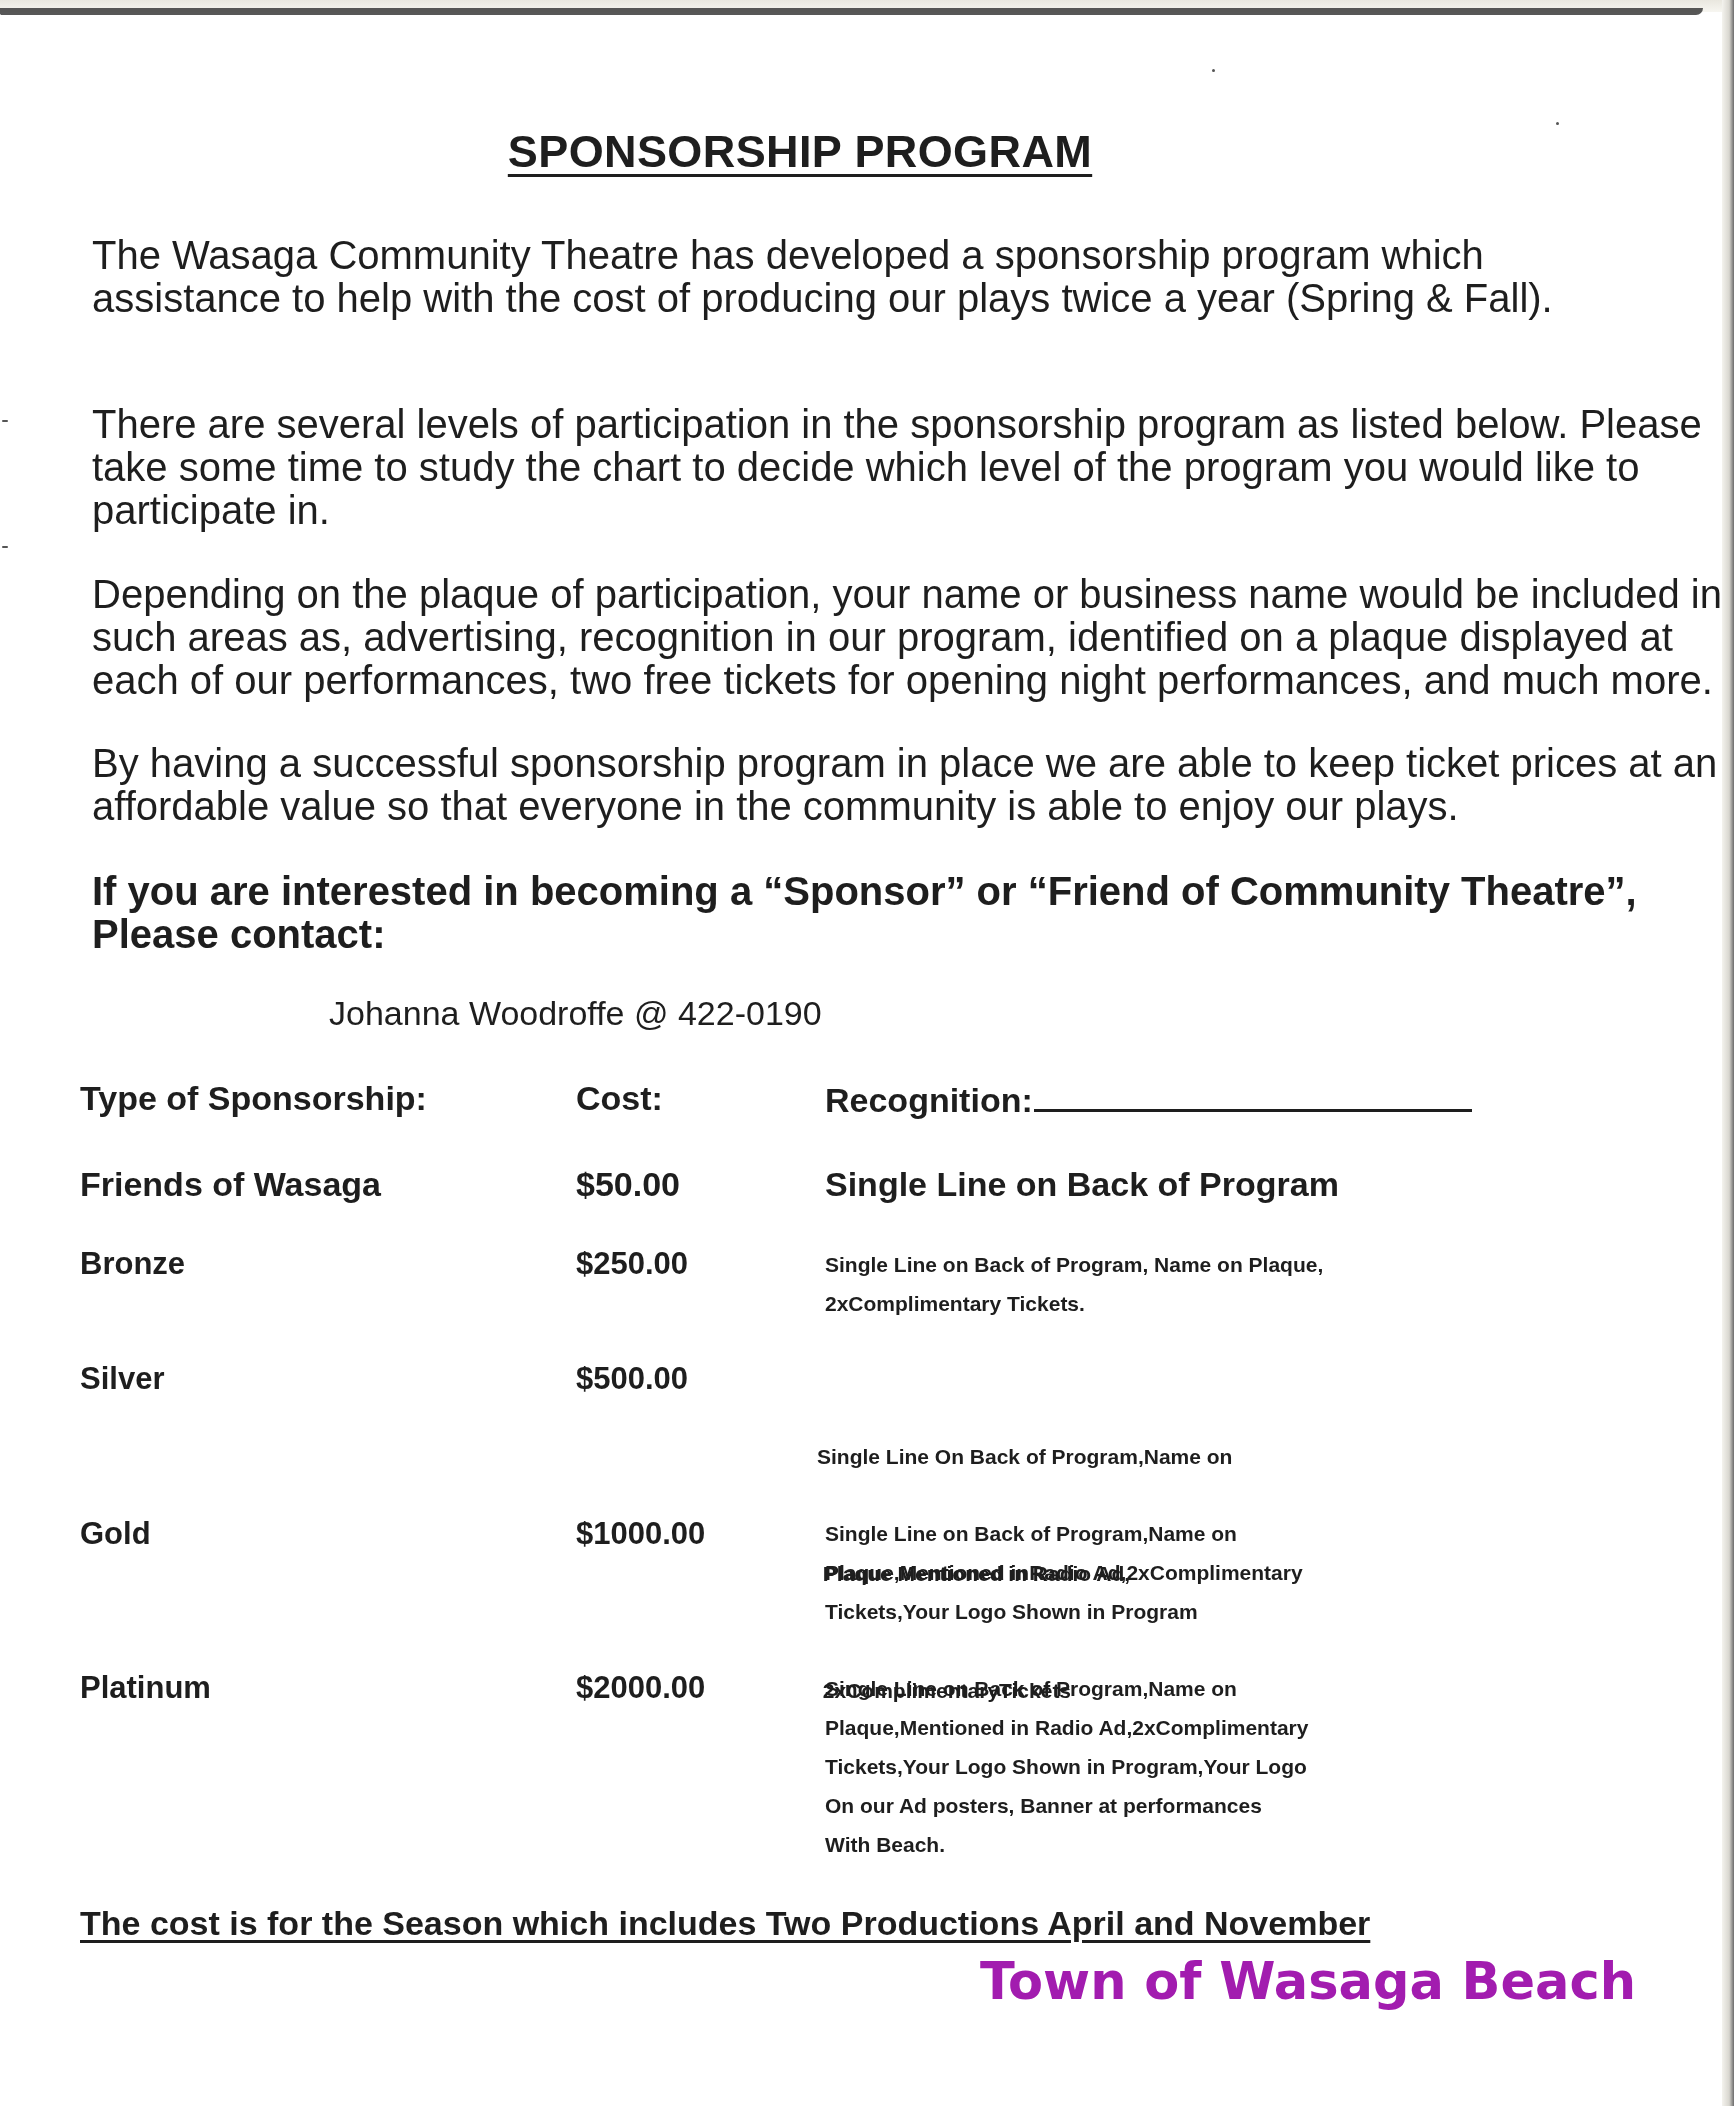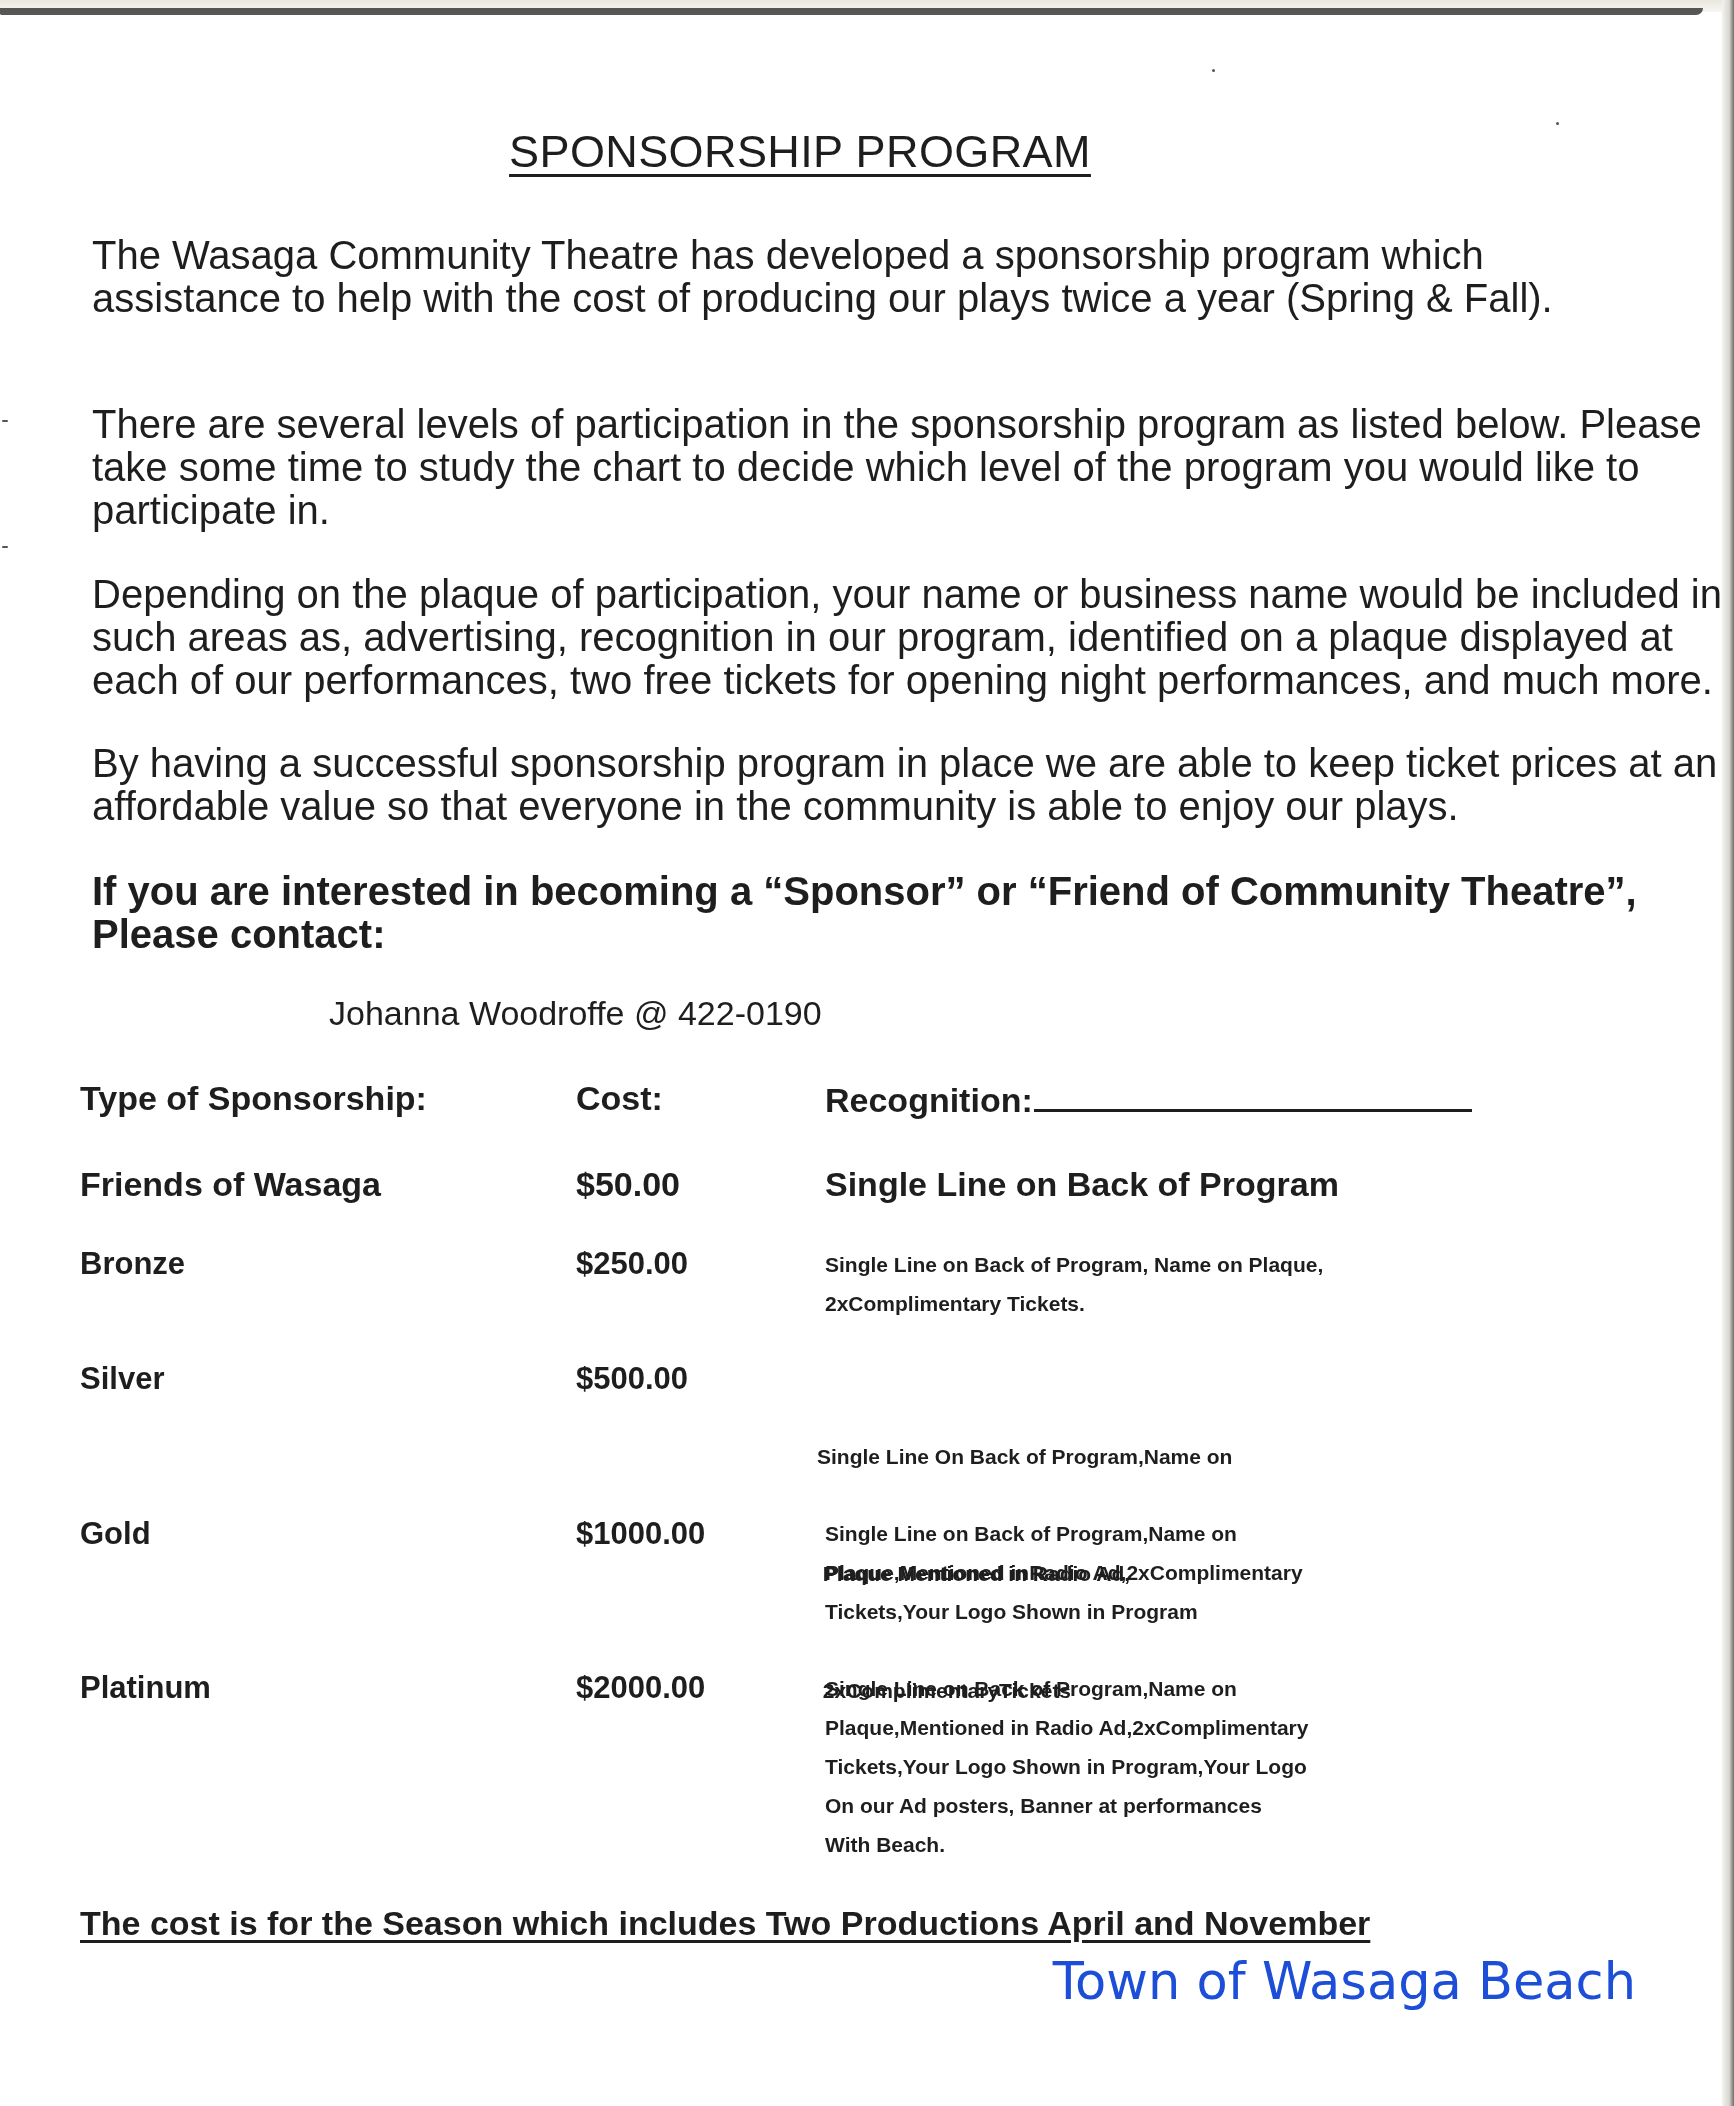--- a/index.html
+++ b/index.html
@@ -17,43 +17,43 @@
     position: absolute; left: 0; top: 8.3px; width: 1703px; height: 6.6px;
     background: #3a3a3a; border-radius: 0 0 33px 6.6px; opacity: 0.85;
   }
   .rightedge {
     position: absolute; right: 0; top: 0; width: 11.6px; height: 2106px;
     background: linear-gradient(90deg, #f4f3ee, #d8d6cf 60%, #6b6b6b);
   }
   .abs { position: absolute; white-space: nowrap; }
   .title {
     left: 0; width: 1600px; top: 126px; text-align: center;
-    font-size: 45px; font-weight: normal; letter-spacing: 0.4px;
+    font-size: 45px; font-weight: bold; letter-spacing: 0.4px;
   }
   .title span { text-decoration: underline; text-decoration-thickness: 3.3px; text-underline-offset: 6.6px; }
   .para { left: 92px; font-size: 40px; line-height: 43px; }
   .para div { white-space: nowrap; }
   .bold { font-weight: bold; }
   .contact-name { left: 329px; top: 994px; font-size: 34px; font-weight: normal; }
   .hdr { font-size: 34px; font-weight: bold; top: 1079px; }
   .rec-line {
     display: inline-block; width: 438px; border-bottom: 3.3px solid #1e1e1e;
     vertical-align: baseline; margin-left: 1.7px; height: 30px;
   }
   .cell { font-size: 34px; font-weight: bold; }
   .cell.small { font-size: 31px; }
   .rec { left: 825px; font-size: 21px; font-weight: bold; line-height: 39px; }
   .rec div { white-space: nowrap; }
   .footer {
     left: 80px; top: 1904px; font-size: 34px; font-weight: bold;
     text-decoration: underline; text-decoration-thickness: 3.3px; text-underline-offset: 5px;
   }
   .watermark {
-    right: 98px; top: 1952px; font-size: 51px; color: #1d4ed8;
-    font-family: "DejaVu Sans", sans-serif; font-weight: normal;
+    right: 98px; top: 1952px; font-size: 51px; color: #a21caf;
+    font-family: "DejaVu Sans", sans-serif; font-weight: bold;
   }
   .speck { position: absolute; width: 2.5px; height: 2.5px; background: #555; border-radius: 1.7px; }
 </style>
 </head>
 <body>
 
 <div class="topband"></div>
 <div class="topshadow"></div>
 <div class="rightedge"></div>
 

